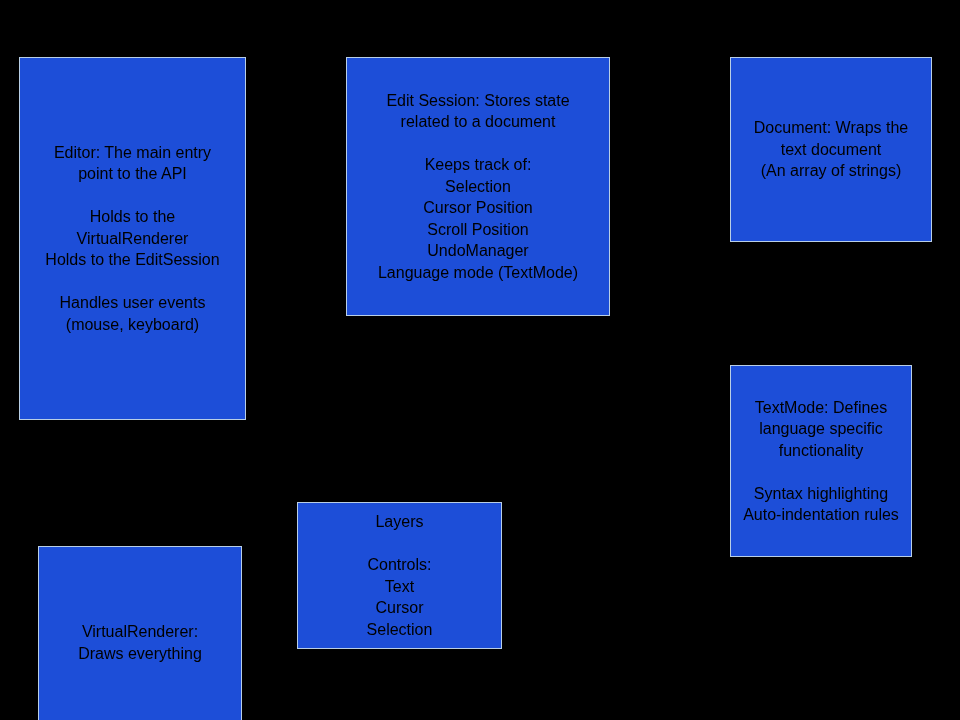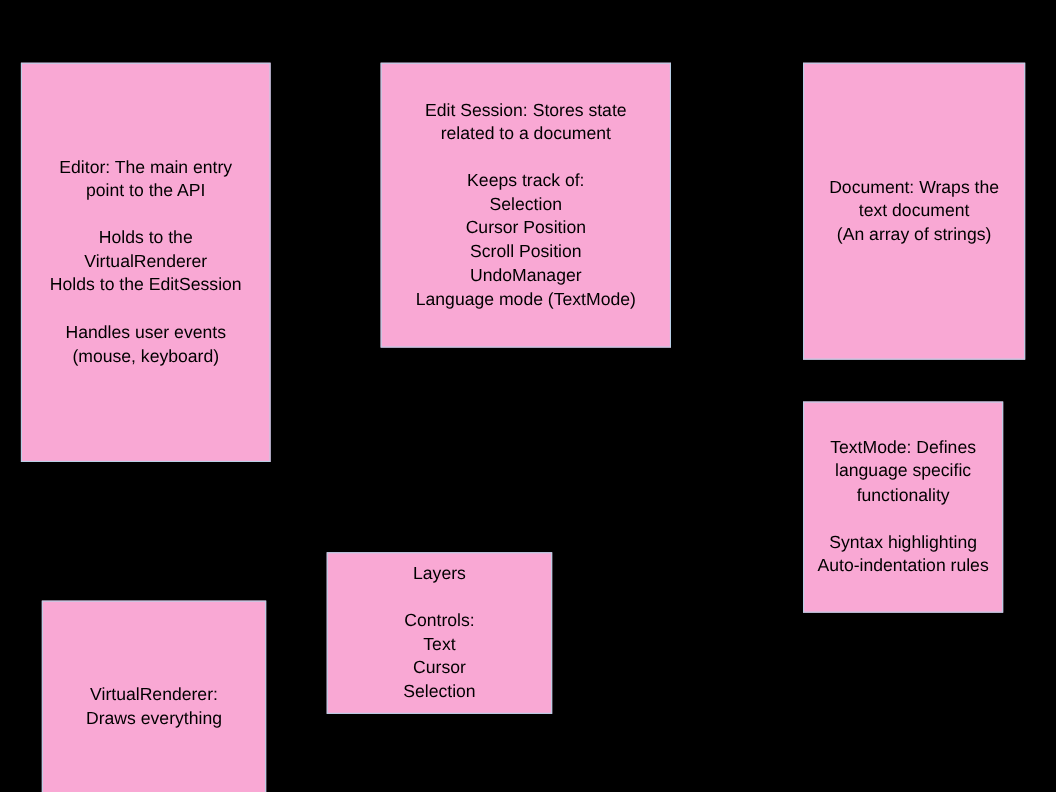--- a/index.html
+++ b/index.html
@@ -18,35 +18,35 @@
     position: absolute;
     left: 0;
     top: 0;
     width: 960px;
     height: 720px;
     background: #000000;
   }
   .node {
     position: absolute;
     box-sizing: border-box;
-    background: #f9a8d4;
+    background: #1d4ed8;
     border: 1px solid #b9cfe6;
     color: #000000;
     display: flex;
     align-items: center;
     justify-content: center;
     text-align: center;
     font-size: 16px;
     line-height: 21.5px;
     white-space: pre-line;
     padding: 4px 6px;
   }
   #node-editor        { left: 19px;  top: 57px;  width: 227px; height: 363px; justify-content: center; }
   #node-edit-session  { left: 346px; top: 57px;  width: 264px; height: 259px; }
-  #node-document      { left: 730px; top: 57px;  width: 202px; height: 270px; }
+  #node-document      { left: 730px; top: 57px;  width: 202px; height: 185px; }
   #node-textmode      { left: 730px; top: 365px; width: 182px; height: 192px; }
   #node-virtual-renderer { left: 38px;  top: 502px; width: 204px; height: 193px; margin-top: 44px; }
   #node-layers        { left: 297px; top: 502px; width: 205px; height: 147px; }
 </style>
 </head>
 <body>
 
 <div class="canvas">
 
   <div class="node" id="node-editor">

